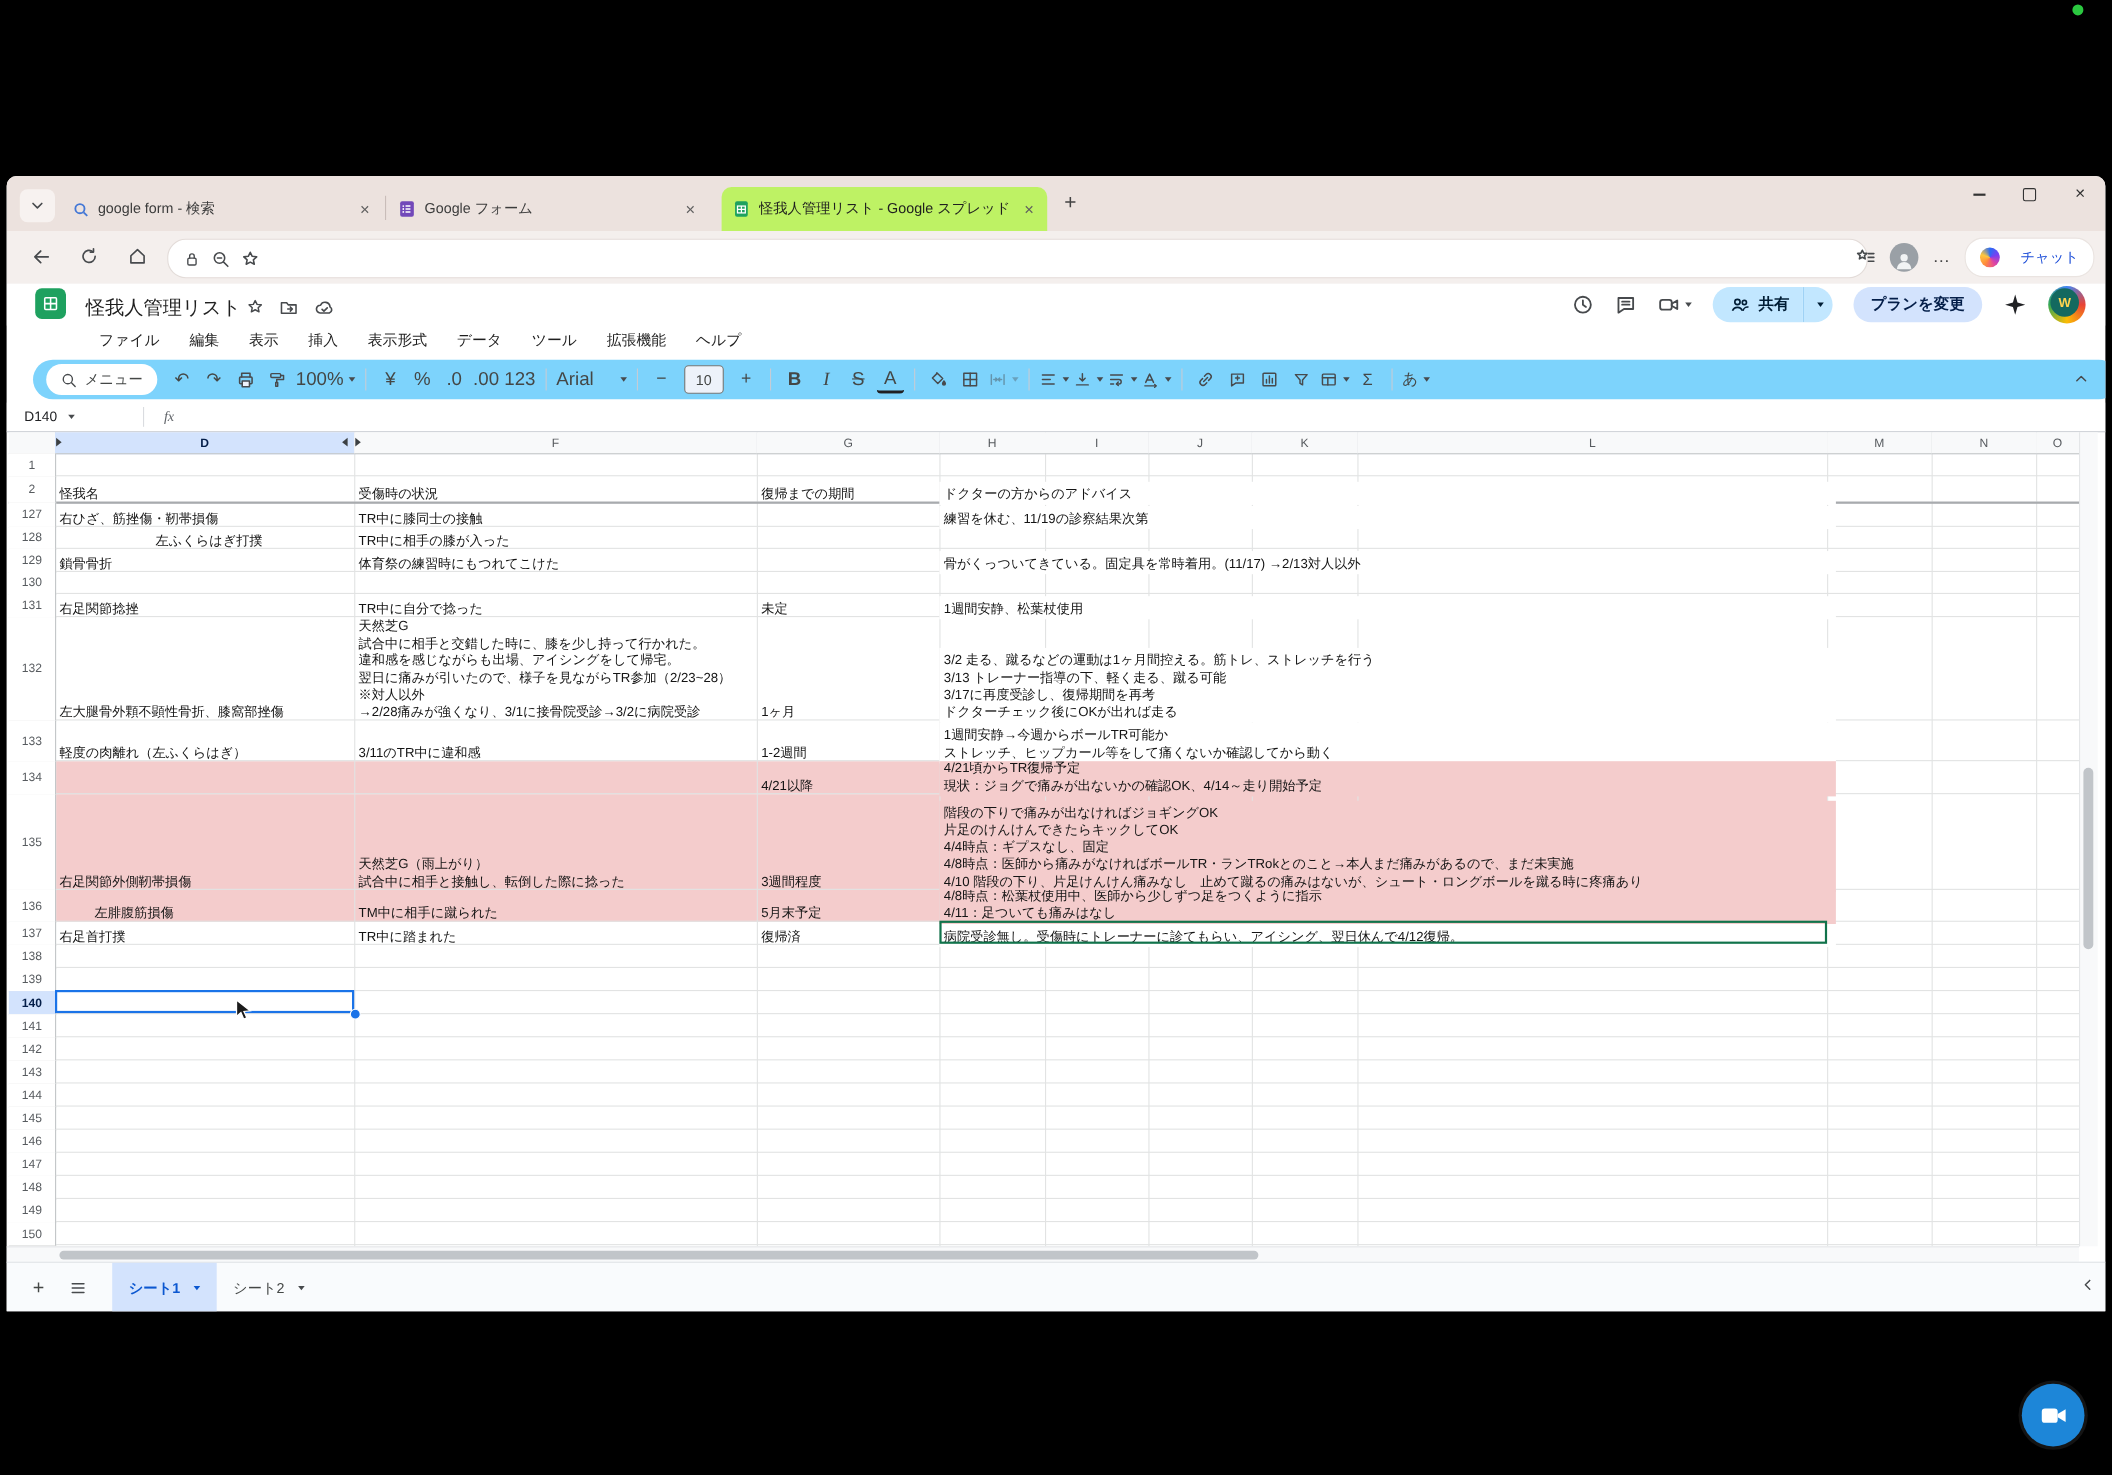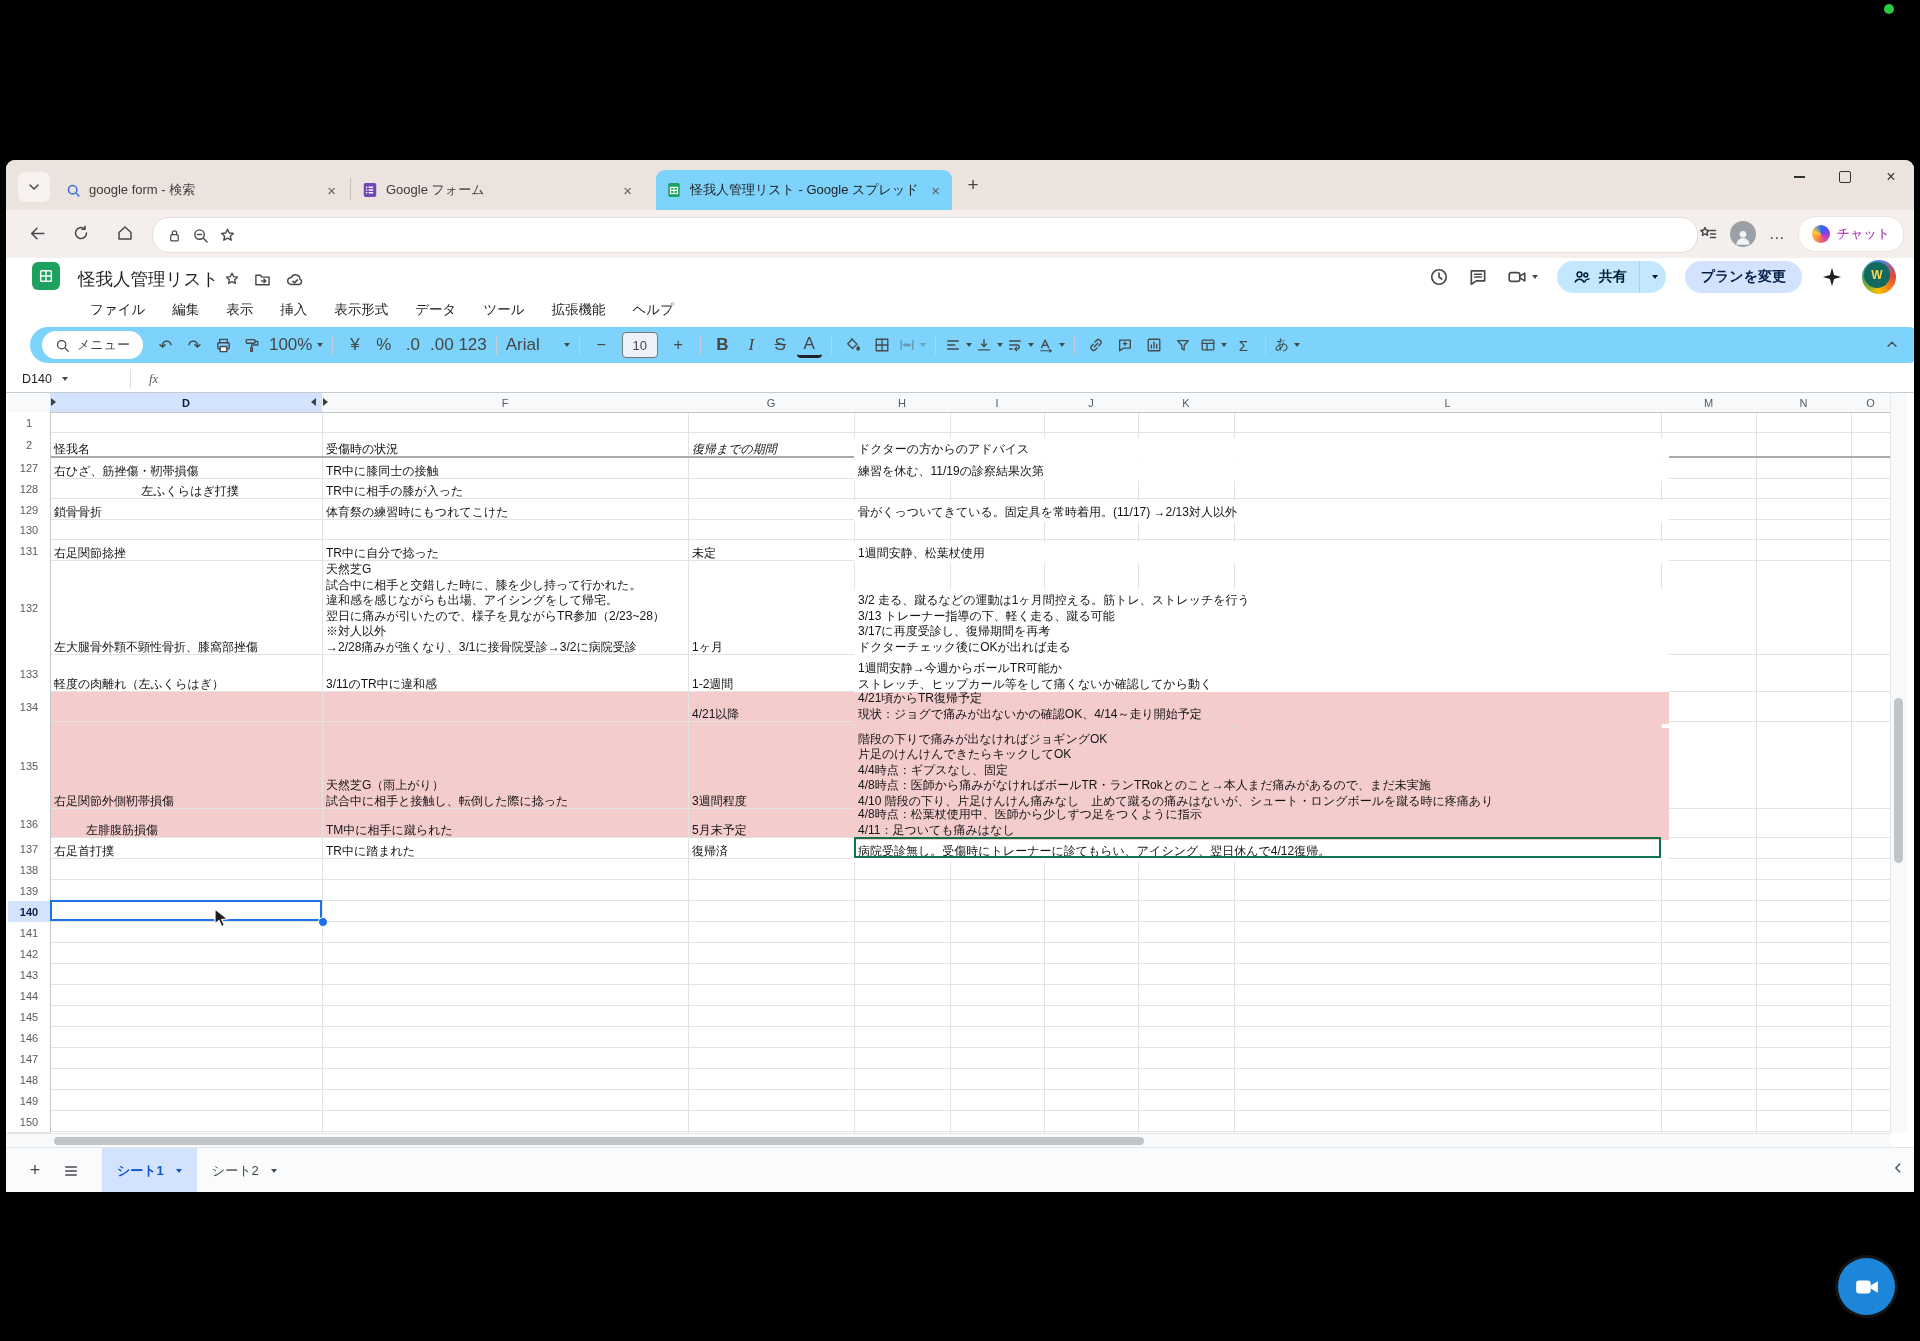--- a/index.html
+++ b/index.html
@@ -13,41 +13,41 @@
   
   .win{position:absolute;left:6px;top:160px;width:1908px;height:1032px;
        background:#fff;border-radius:9px 9px 0 0;overflow:hidden}
 
   
   .tabstrip{position:absolute;left:0;top:0;width:100%;height:50px;background:#ece2de}
   .tsbtn{position:absolute;left:12px;bottom:8px;width:32px;height:30px;background:#f7f2f0;
          border-radius:7px;display:flex;align-items:center;justify-content:center}
   .tab{position:absolute;bottom:0;height:40px;display:flex;align-items:center;gap:8px;
        padding:0 10px;border-radius:9px 9px 0 0;font-size:13px;color:#3c3c3c;width:272px}
-  .tab.active{background:#7dd3fc;color:#1f1f1f}
+  .tab.active{background:#bef264;color:#1f1f1f}
   .tlabel{flex:1;white-space:nowrap;overflow:hidden;text-overflow:clip}
   .tclose{font-size:15px;color:#5f5f5f;padding:0 2px}
   .tabsep{position:absolute;bottom:10px;width:1px;height:22px;background:#c9bdb9}
   .newtab{position:absolute;left:954px;bottom:12px;font-size:19px;color:#444;width:26px;height:26px;
           display:flex;align-items:center;justify-content:center}
   .wc{position:absolute;right:0;top:0;display:flex}
   .wcb{width:46px;height:34px;display:flex;align-items:center;justify-content:center;color:#333}
   .wc-min{width:11px;height:1.6px;background:#333}
   .wc-max{width:10px;height:10px;border:1.5px solid #333;border-radius:2px}
   .wc-close{font-size:16px}
 
   
   .addrbar{position:absolute;left:0;top:50px;width:100%;height:48px;background:#f4efed}
   .navb{position:absolute;top:58px;width:30px;height:30px;display:flex;align-items:center;justify-content:center}
   .urlpill{position:absolute;left:146px;top:57px;width:1516px;height:34px;background:#fff;
            border-radius:17px;border:1px solid #e3dcd9;display:flex;align-items:center;padding:0 14px;gap:10px}
   .urltext{font-size:14px;color:#202124;flex:1;white-space:nowrap;overflow:hidden}
   .addr-right{position:absolute;right:10px;top:55px;display:flex;align-items:center;gap:13px;height:38px}
-  .copilot{height:34px;background:#fff;border-radius:17px;display:flex;align-items:center;gap:7px;
-           padding:0 13px;font-size:13px;color:#a21caf;border:1px solid #eae4e1}
+  .copilot{height:34px;background:#fff;border-radius:17px;display:flex;align-items:center;gap:19px;
+           padding:0 13px;font-size:13px;color:#1d4ed8;border:1px solid #eae4e1}
   .cp-logo{width:18px;height:18px;border-radius:50%;
            background:conic-gradient(#2a6df5,#7a3ff2,#e145a0,#ff8a3c,#ffc83d,#2a6df5)}
   .avatar-gray{width:26px;height:26px;border-radius:50%;background:#9aa0a6;display:flex;
                align-items:flex-end;justify-content:center;overflow:hidden}
 
   
   .shead{position:absolute;left:0;top:98px;width:100%;height:38px;background:#fff}
   .slogo{position:absolute;left:26px;top:102px;width:28px;height:28px;background:#1ea15f;border-radius:6px;
          display:flex;align-items:center;justify-content:center}
   .stitle{position:absolute;left:72px;top:107px;font-size:17.5px;color:#1f1f1f}
@@ -613,21 +613,21 @@
         </div>
         <div class="rowhead" style="left: 2px; top: 951px; width: 42px; height: 21px;">
           <span>150</span>
         </div>
         <div class="cell" style="left: 44px; top: 273px; width: 272px; height: 24px;">
           <span>怪我名</span>
         </div>
         <div class="cell" style="left: 316px; top: 273px; width: 366px; height: 24px;">
           <span>受傷時の状況</span>
         </div>
-        <div class="cell" style="left: 682px; top: 273px; width: 166px; height: 24px; font-style: italic;">
+        <div class="cell" style="left: 682px; top: 273px; width: 166px; height: 24px;">
           <span>復帰までの期間</span>
         </div>
         <div class="cell ovf" style="left: 848px; top: 277.5px; width: 807px; height: 19.5px; background: rgb(255, 255, 255);">
           <span>ドクターの方からのアドバイス</span>
         </div>
         <div class="cell" style="left: 44px; top: 297px; width: 272px; height: 22px;">
           <span>右ひざ、筋挫傷・靭帯損傷</span>
         </div>
         <div class="cell" style="left: 316px; top: 297px; width: 366px; height: 22px;">
           <span>TR中に膝同士の接触</span>

